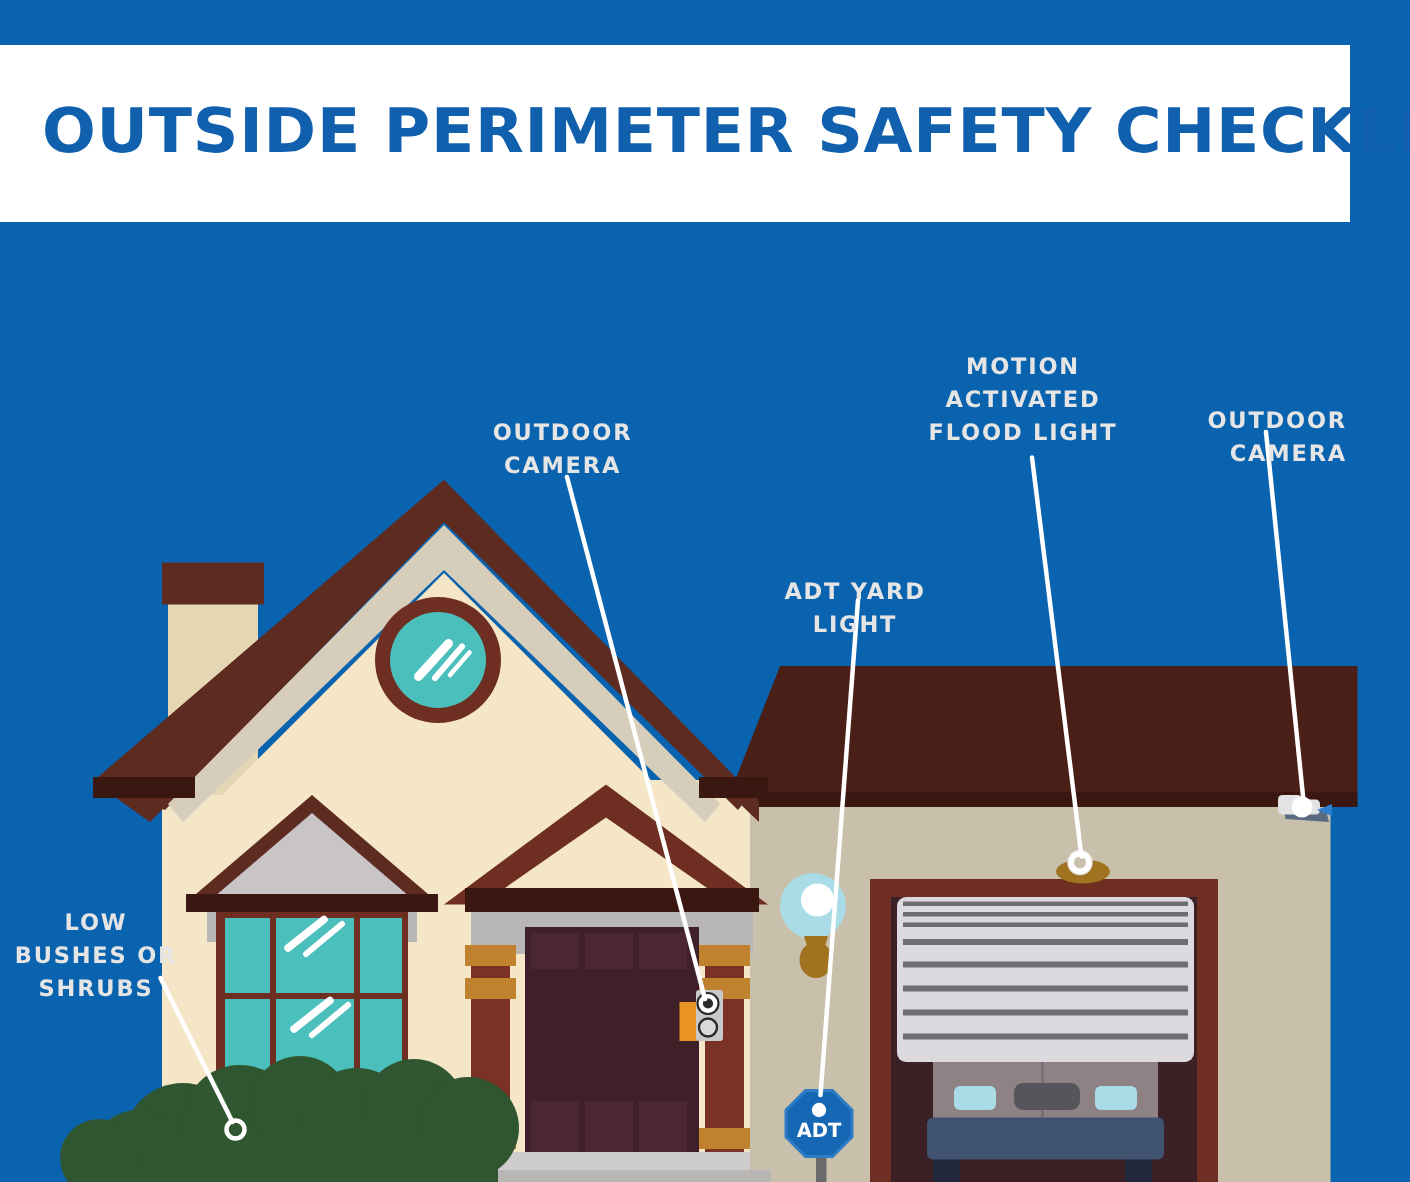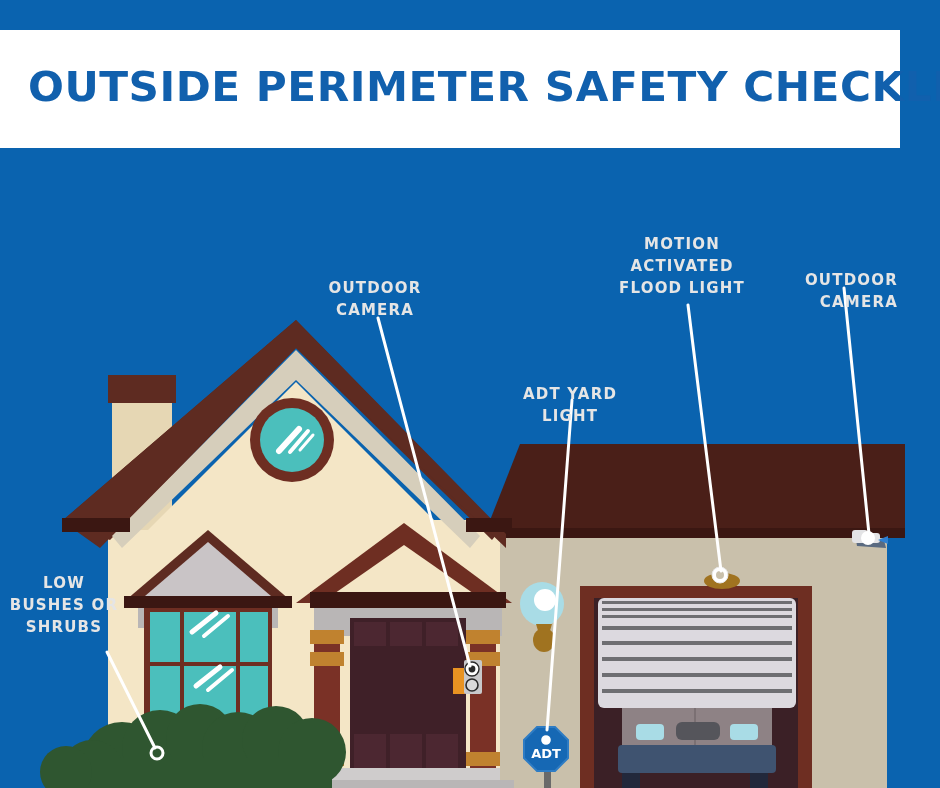--- a/index.html
+++ b/index.html
@@ -234,21 +234,21 @@
       <line x1="378" y1="318" x2="470" y2="666"></line>
       <line x1="572" y1="400" x2="547" y2="730"></line>
       <line x1="688" y1="305" x2="721" y2="571"></line>
       <line x1="844" y1="288" x2="869" y2="534"></line>
     </g>
   </svg>
 
   <div id="title-band"></div>
   <div id="title-text">OUTSIDE PERIMETER SAFETY CHECKLIST</div>
 
-  <div class="lbl" style="left:6px; top:572px; width:116px;">LOW
+  <div class="lbl" style="left:6px; top:604px; width:116px;">LOW
 BUSHES OR
 SHRUBS</div>
 
   <div class="lbl" style="left:292px; top:277px; width:166px;">OUTDOOR
 CAMERA</div>
 
   <div class="lbl" style="left:494px; top:383px; width:152px;">ADT YARD LIGHT</div>
 
   <div class="lbl" style="left:603px; top:233px; width:158px;">MOTION
 ACTIVATED

